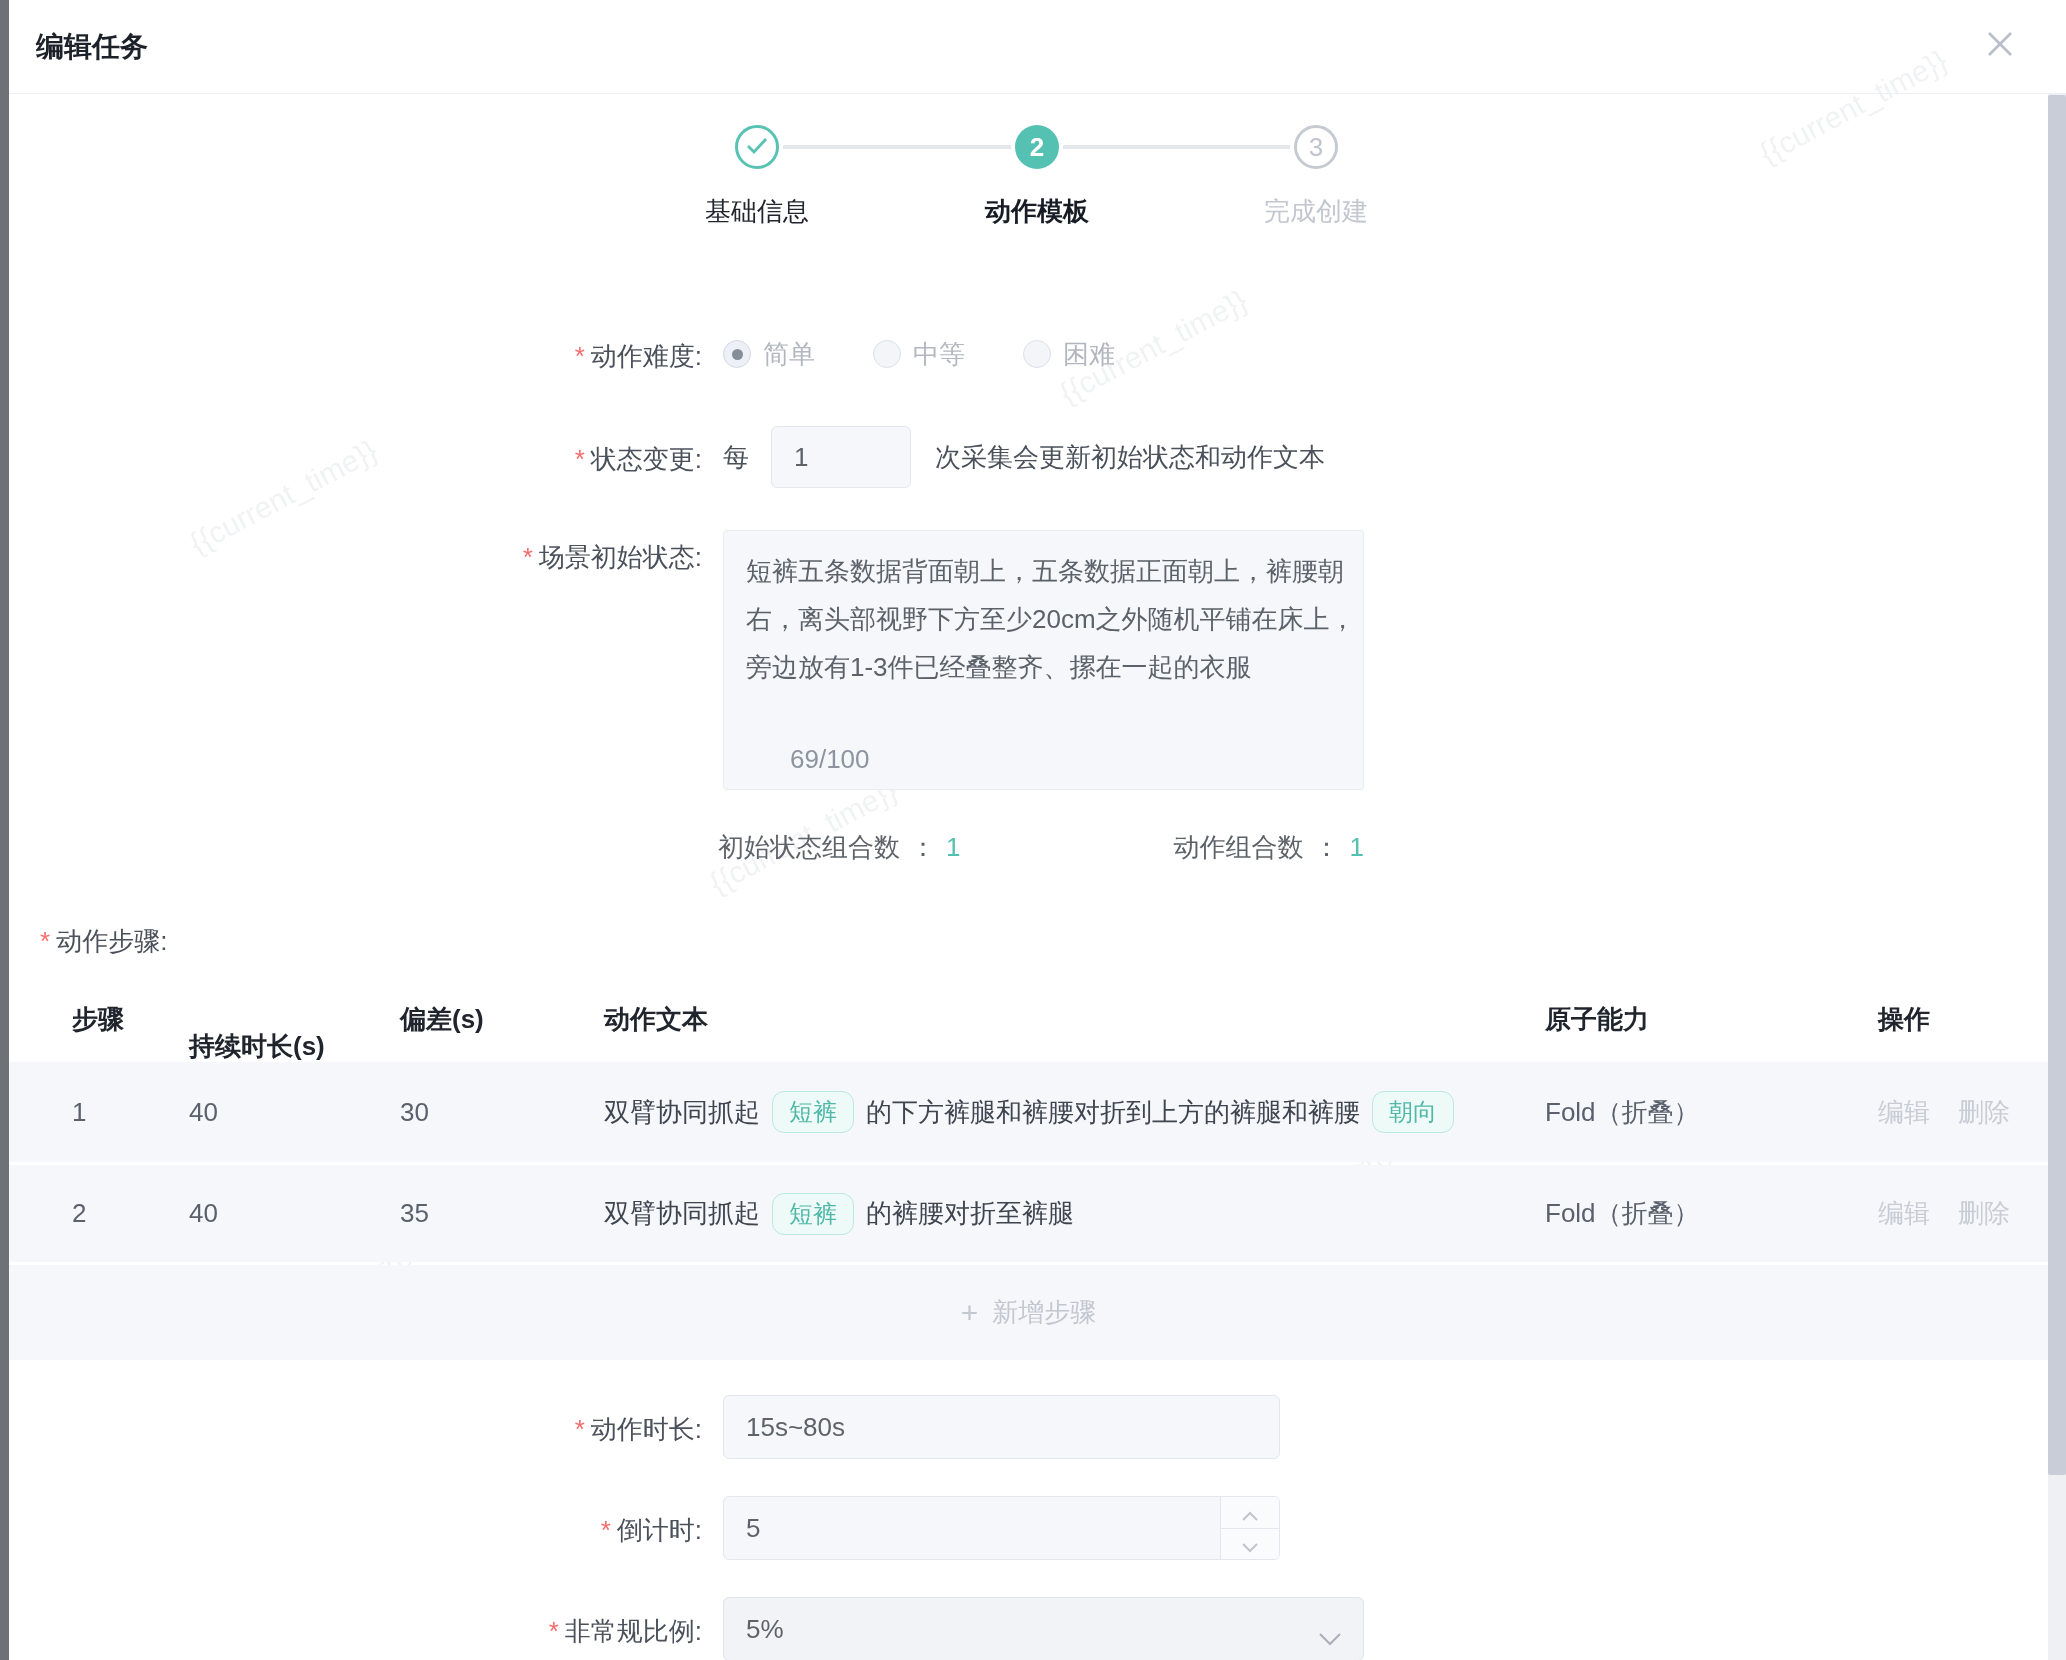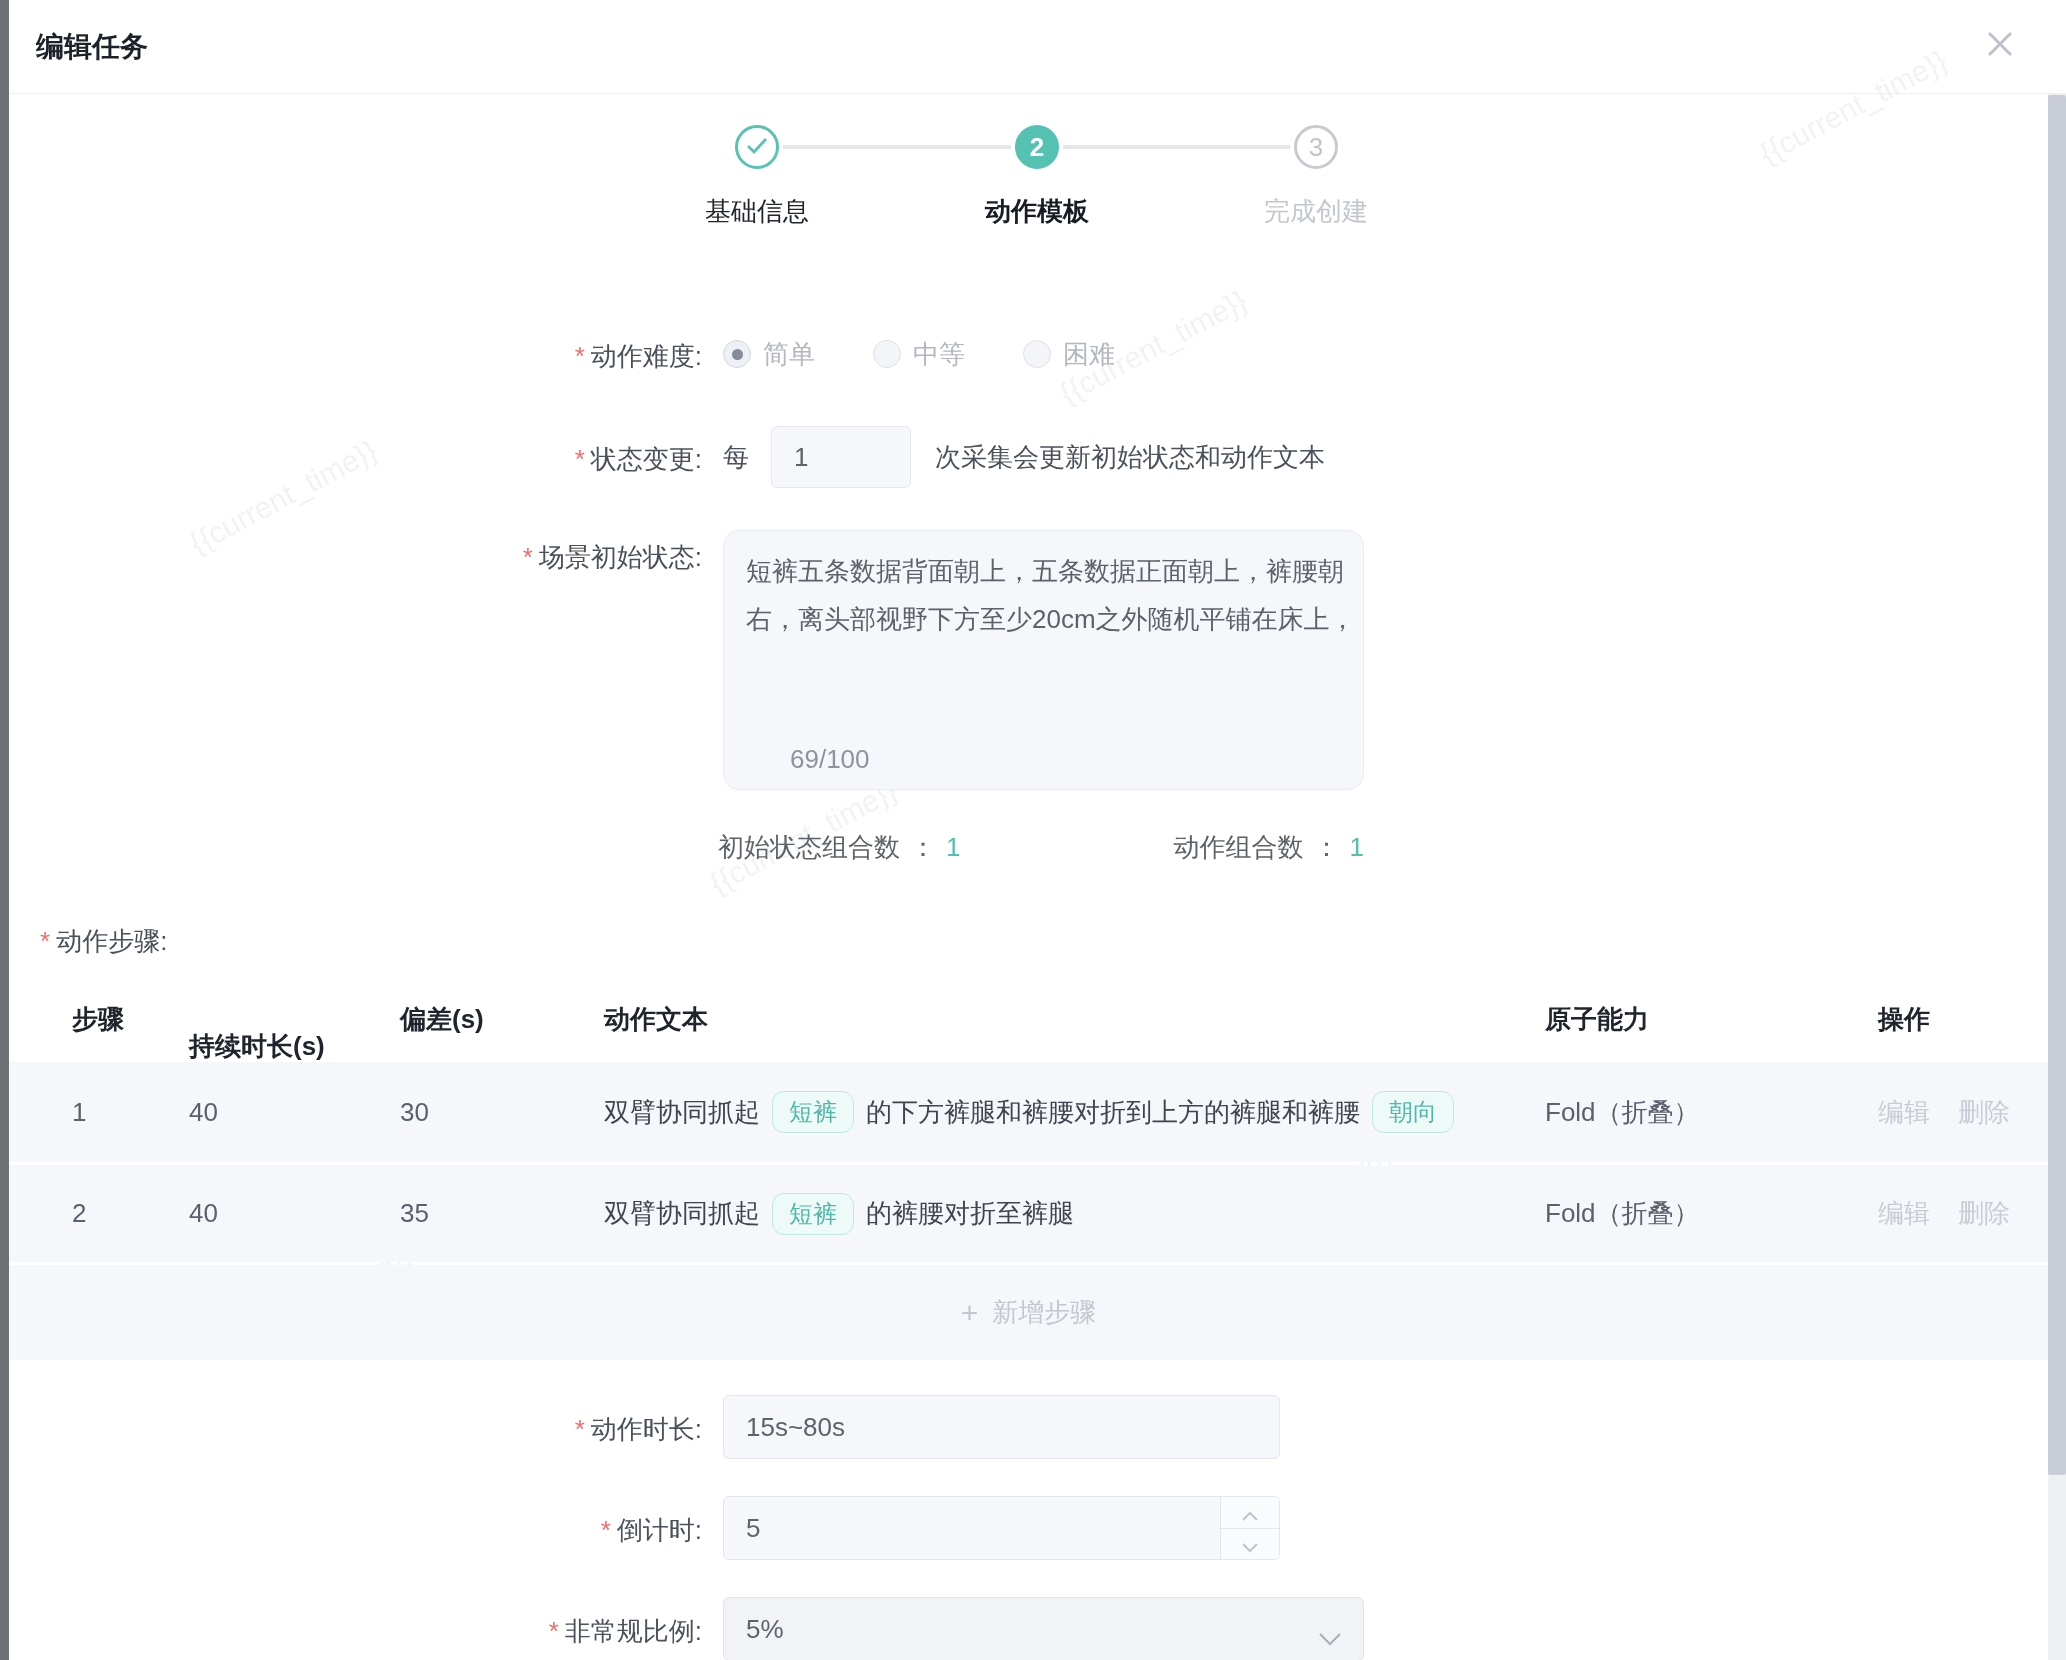--- a/index.html
+++ b/index.html
@@ -50,21 +50,21 @@
   .radio-label{font-size:26px;color:#b2b6bf;}
 
   
   .state-row{left:723px;top:426px;height:62px;display:flex;align-items:center;}
   .mini-input{width:140px;height:62px;box-sizing:border-box;background:#f5f7fa;border:1px solid #e4e7ed;border-radius:6px;
     display:flex;align-items:center;padding-left:22px;font-size:26px;color:#5d6369;margin-left:22px;}
   .state-desc{margin-left:24px;font-size:26px;color:#4b515b;}
   .state-prefix{font-size:26px;color:#4b515b;}
 
   
-  .textarea{left:723px;top:530px;width:641px;height:260px;box-sizing:border-box;background:#f5f7fa;border:1px solid #e9ecf1;border-radius:16px;padding:16px 22px;}
+  .textarea{left:723px;top:530px;width:641px;height:260px;box-sizing:border-box;background:#f5f7fa;border:1px solid #e9ecf1;border-radius:3px;padding:16px 22px;}
   .ta-line{font-size:26px;line-height:48px;color:#5c6269;white-space:nowrap;}
   .ta-counter{position:absolute;left:22px;bottom:14px;font-size:26px;color:#8e949f;margin-left:44px;}
 
   
   .combo{font-size:26px;color:#5d6369;display:flex;align-items:center;}
   .combo .sep{margin:0 10px;}
   .combo .val{color:#53c0b0;}
 
   
   .th{top:1002px;font-size:26px;font-weight:600;color:#20252d;white-space:nowrap;}
@@ -164,20 +164,21 @@
   <div class="mini-input">1</div>
   <span class="state-desc">次采集会更新初始状态和动作文本</span>
 </div>
 
 <div class="abs form-label" style="top:540px;">
   <span class="req">*</span><span>场景初始状态:</span>
 </div>
 <div class="abs textarea">
   <div class="ta-line">短裤五条数据背面朝上，五条数据正面朝上，裤腰朝</div>
   <div class="ta-line">右，离头部视野下方至少20cm之外随机平铺在床上，</div>
+  <div class="ta-line">旁边放有1-3件已经叠整齐、摞在一起的衣服</div>
   <div class="ta-counter">69/100</div>
 </div>
 
 <div class="abs combo" style="left:718px;top:830px;">
   <span>初始状态组合数</span>
     <span class="sep">：</span>
     <span class="val">1</span>
 </div>
 <div class="abs combo" style="right:702px;top:830px;">
   <span>动作组合数</span>

